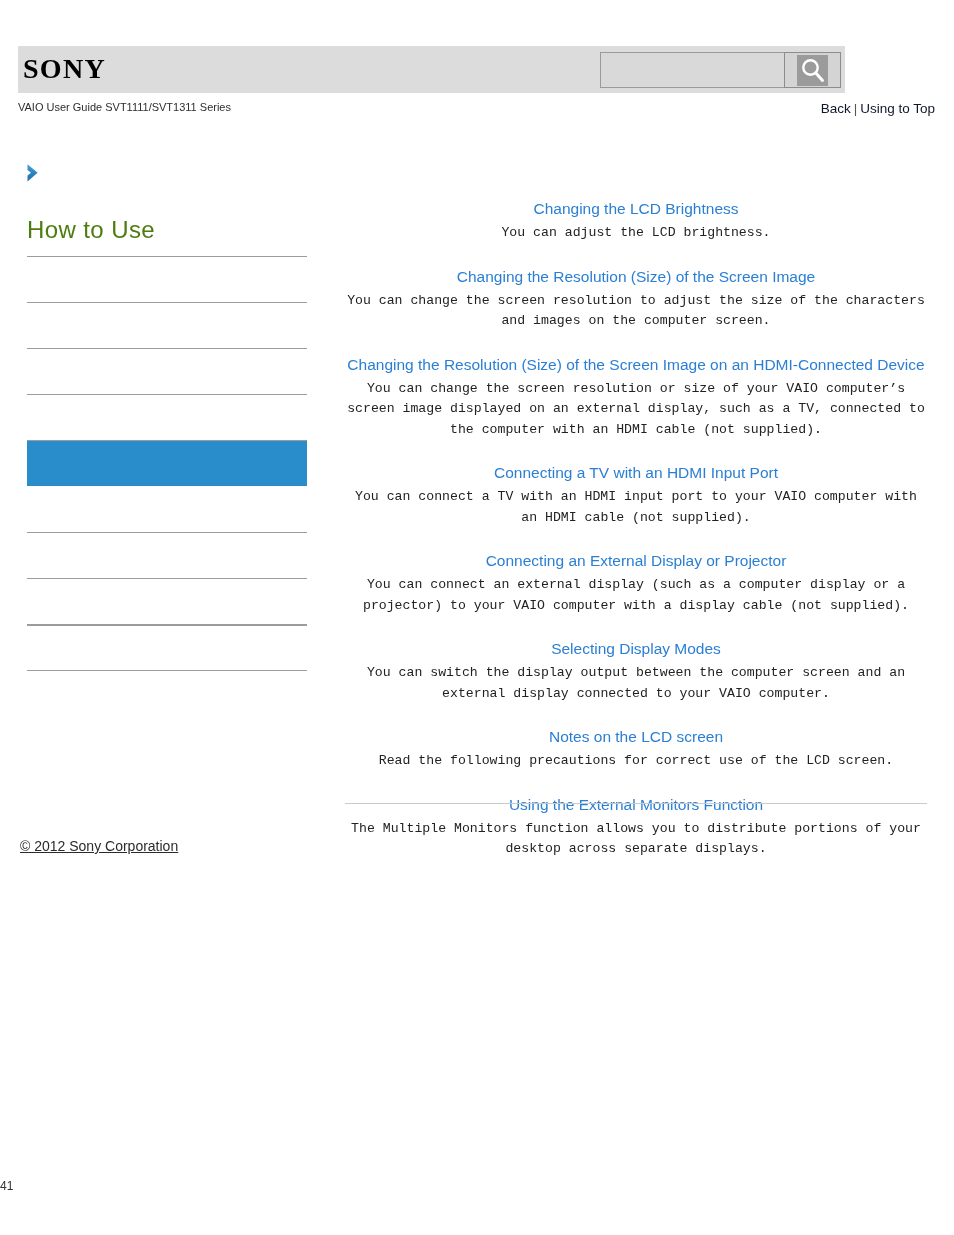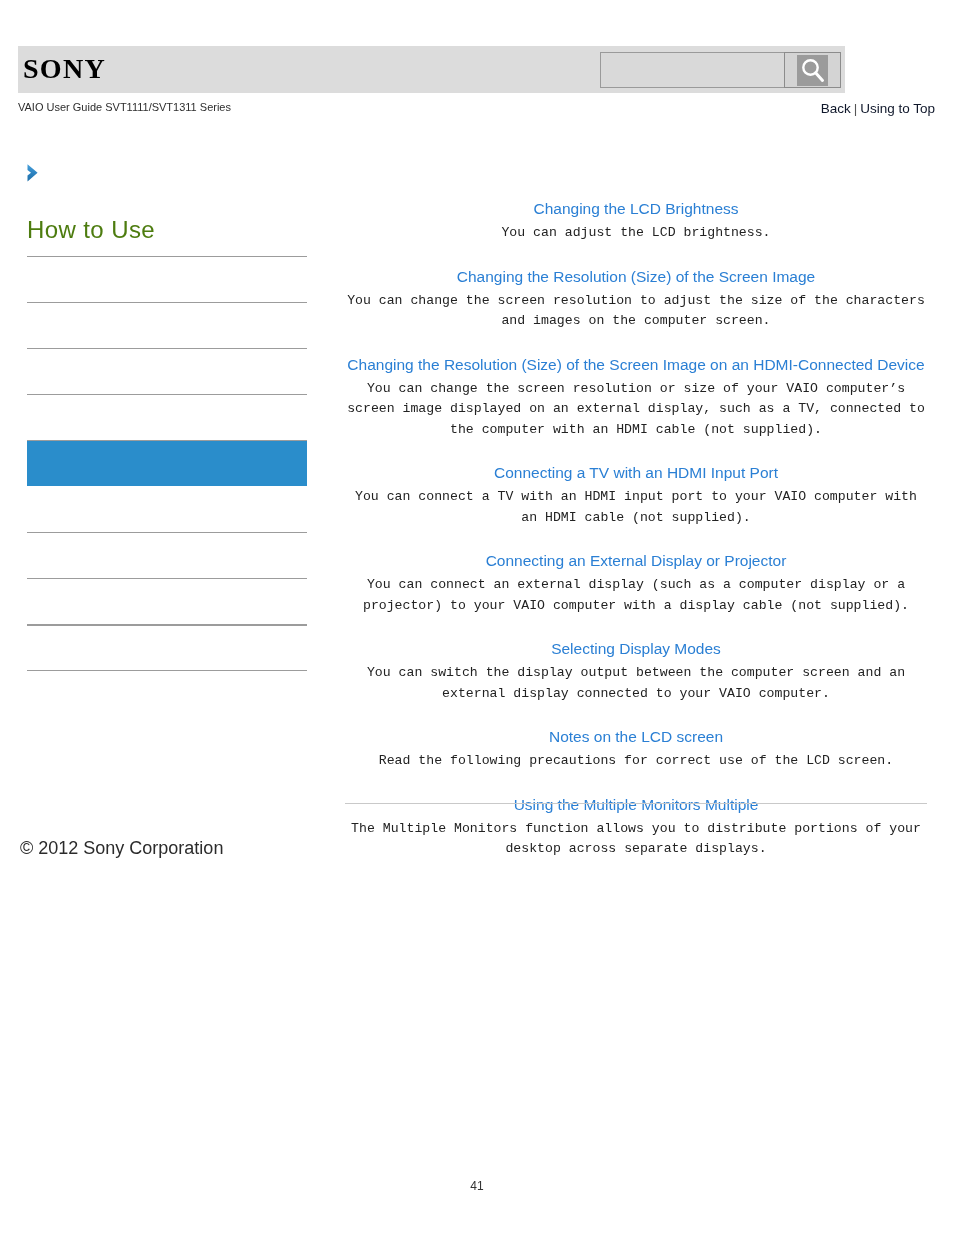--- a/index.html
+++ b/index.html
@@ -180,22 +180,23 @@
   .sidebar-end {
     border-top: 1px solid #9c9c9c;
     height: 0;
   }
 
   
   .copyright {
     position: absolute;
     left: 20px;
     top: 838px;
-    font-size: 18px;
+    font-size: 14px;
     color: #2b2b2b;
+    text-decoration: underline;
   }
 
   
   .content {
     position: absolute;
     left: 345px;
     top: 198px;
     width: 582px;
   }
   .entry {
@@ -230,21 +231,21 @@
     height: 1px;
     background: #c9c9c9;
   }
 
   
   .page-number {
     position: absolute;
     left: 0;
     top: 1179px;
     width: 954px;
-    text-align: center;
+    text-align: left;
     font-size: 12px;
     color: #333;
   }
 </style>
 </head>
 <body>
 
 <div class="page">
 
   <div class="header-band">
@@ -350,21 +351,21 @@
       <a class="entry-title" href="#">Selecting Display Modes</a>
       <p class="entry-desc">You can switch the display output between the computer screen and an external display connected to your VAIO computer.</p>
     </div>
 
     <div class="entry">
       <a class="entry-title" href="#">Notes on the LCD screen</a>
       <p class="entry-desc">Read the following precautions for correct use of the LCD screen.</p>
     </div>
 
     <div class="entry">
-      <a class="entry-title" href="#">Using the Multiple Monitors Multiple</a>
+      <a class="entry-title" href="#">Using the External Monitors Function</a>
       <p class="entry-desc">The Multiple Monitors function allows you to distribute portions of your desktop across separate displays.</p>
     </div>
 
   </div>
 
   <div class="content-rule"></div>
 
   <div class="page-number">41</div>
 
 </div>

